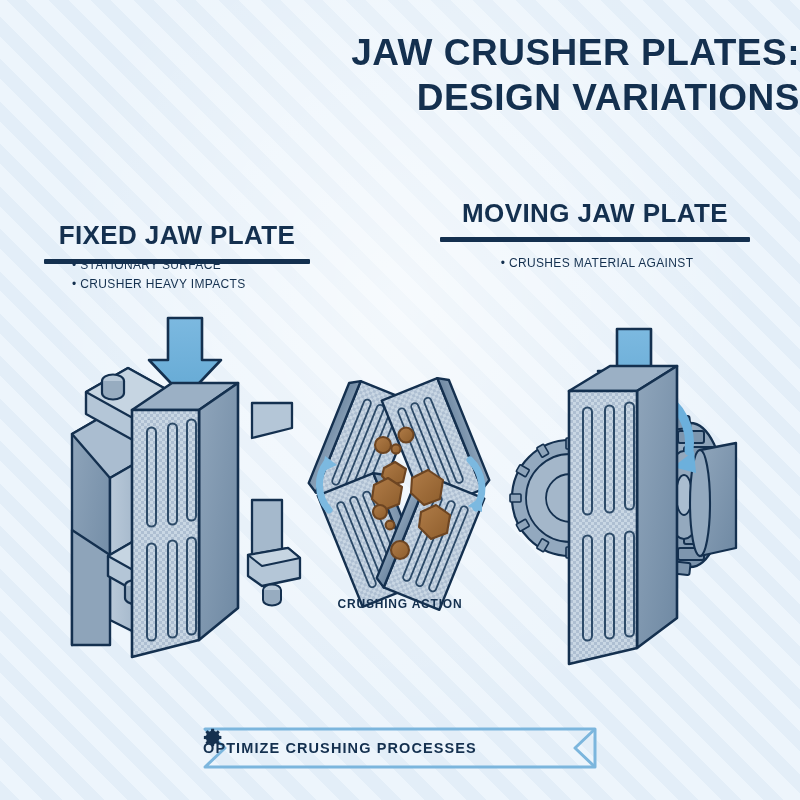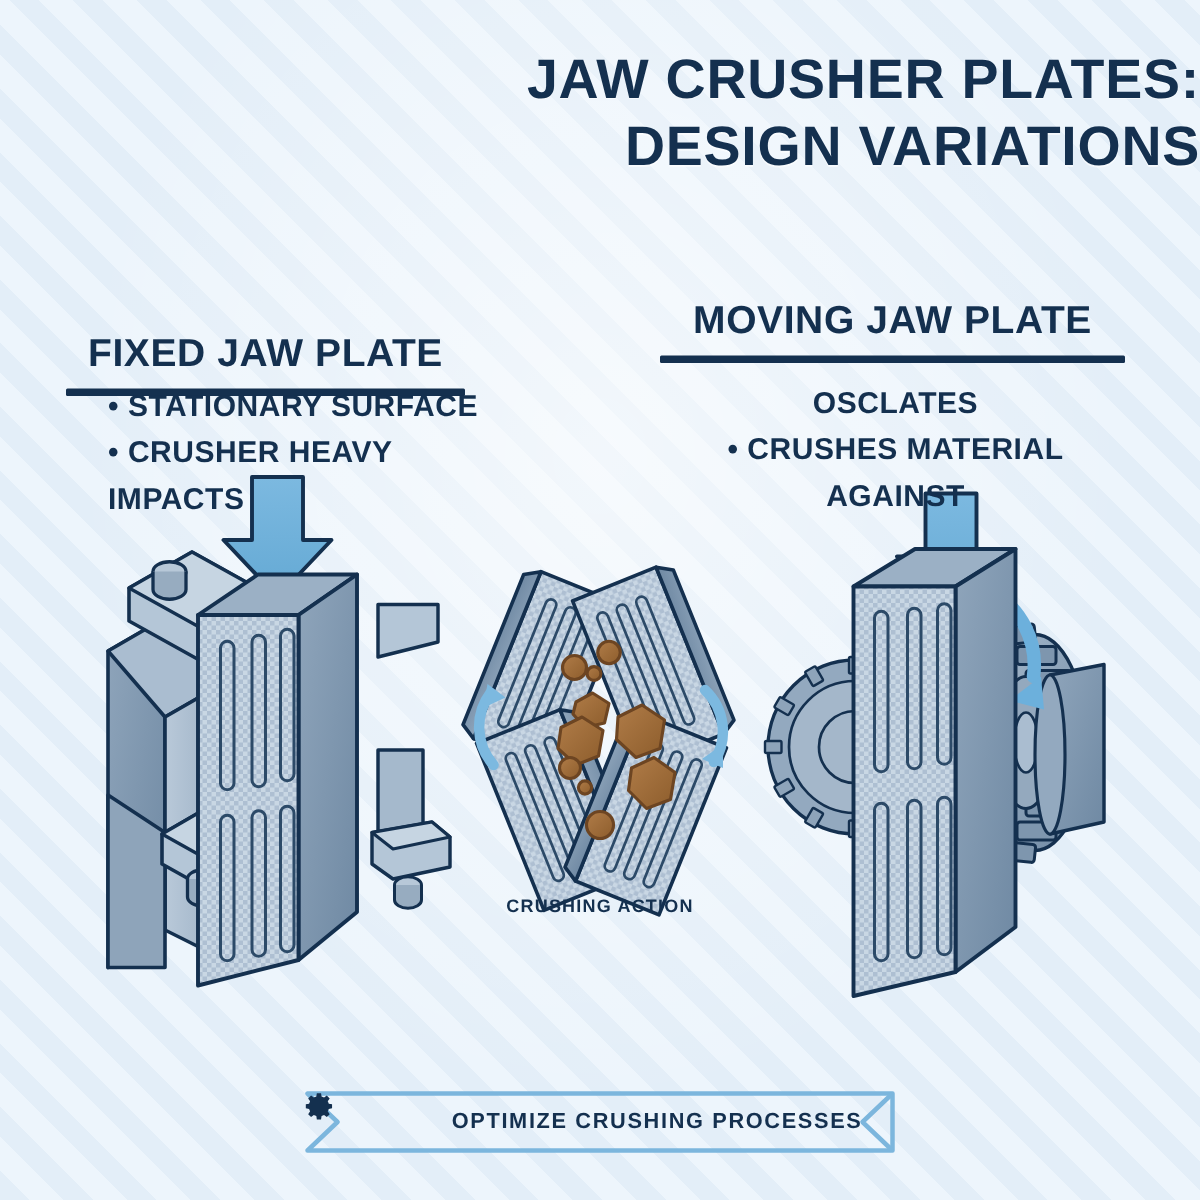--- a/index.html
+++ b/index.html
@@ -40,40 +40,40 @@
   .col-head .htxt{
     display:block;font-size:26px;font-weight:bold;color:#14304f;
     letter-spacing:.4px;text-align:center;white-space:nowrap;
   }
   .col-head .rule{
     height:5px;background:#14304f;border-radius:1px;margin-top:8px;
   }
   #head-fixed{left:44px;top:184px;width:266px;margin-top:36px;}
   #head-moving{left:440px;top:198px;width:310px;}
 
-  .bullets{position:absolute;z-index:5;color:#14304f;font-size:20px;
-           font-weight:bold;letter-spacing:.35px;line-height:1.55;}
+  .bullets{position:absolute;z-index:5;color:#14304f;font-size:12px;
+           font-weight:normal;letter-spacing:.35px;line-height:1.55;}
   #bullets-fixed{left:72px;top:256px;width:280px;text-align:left;}
   #bullets-moving{left:452px;top:254px;width:290px;text-align:center;}
   .bullets li{list-style:none;}
   .bullets ul{margin:0;padding:0;}
 
   
   #crush-caption{
     position:absolute;left:0;right:0;top:597px;text-align:center;z-index:5;
     font-size:12px;font-weight:bold;color:#14304f;letter-spacing:.8px;
   }
 
   
   #footer-ribbon{
     position:absolute;left:203px;top:727px;width:394px;height:42px;z-index:6;
   }
   #footer-ribbon .ftxt{
     position:absolute;left:0;right:0;top:0;height:42px;
-    display:flex;align-items:center;justify-content:flex-end;gap:22px;
+    display:flex;align-items:center;justify-content:flex-start;gap:22px;
     font-size:14.5px;font-weight:bold;color:#14304f;letter-spacing:1.1px;
   }
   #footer-ribbon svg{position:absolute;left:0;top:0;}
   .gear-wrap{display:inline-flex;align-items:center;}
 </style>
 </head>
 <body>
 
 <div id="poster">
 
@@ -340,21 +340,20 @@
     </ul>
   </div>
 
   <div class="col-head" id="head-moving">
     <span class="htxt">MOVING JAW PLATE</span>
     <div class="rule"></div>
   </div>
 
   <div class="bullets" id="bullets-moving">
     <ul>
-      <li>OSCLATES</li>
       <li>• CRUSHES MATERIAL AGAINST</li>
     </ul>
   </div>
 
   <div id="crush-caption">CRUSHING ACTION</div>
 
   <div id="footer-ribbon">
     <svg width="394" height="42" viewBox="0 0 394 42">
       <path d="M2 2 L392 2 L392 40 L2 40 L22 21 Z" fill="none" stroke="#7cb6dd" stroke-width="3" stroke-linejoin="round"></path>
       <path d="M392 2 L372 21 L392 40" fill="none" stroke="#7cb6dd" stroke-width="3" stroke-linejoin="round"></path>

